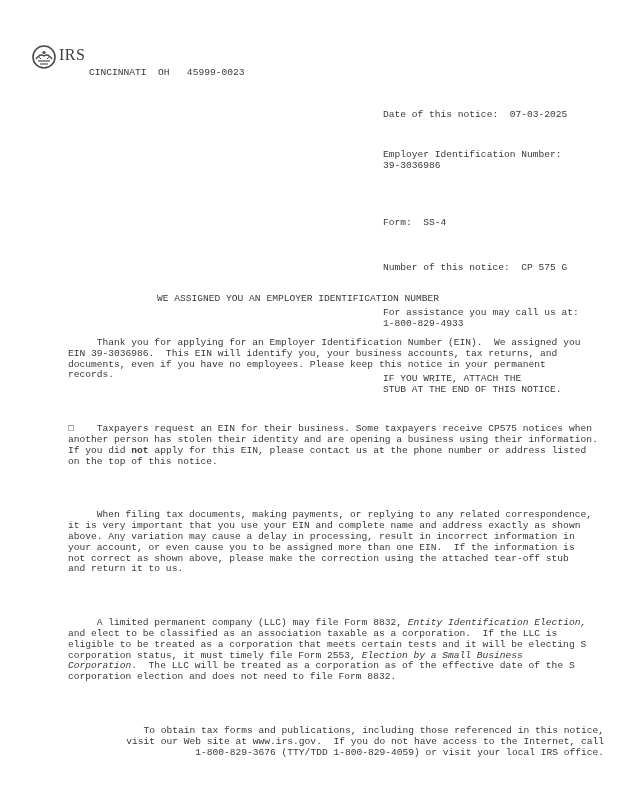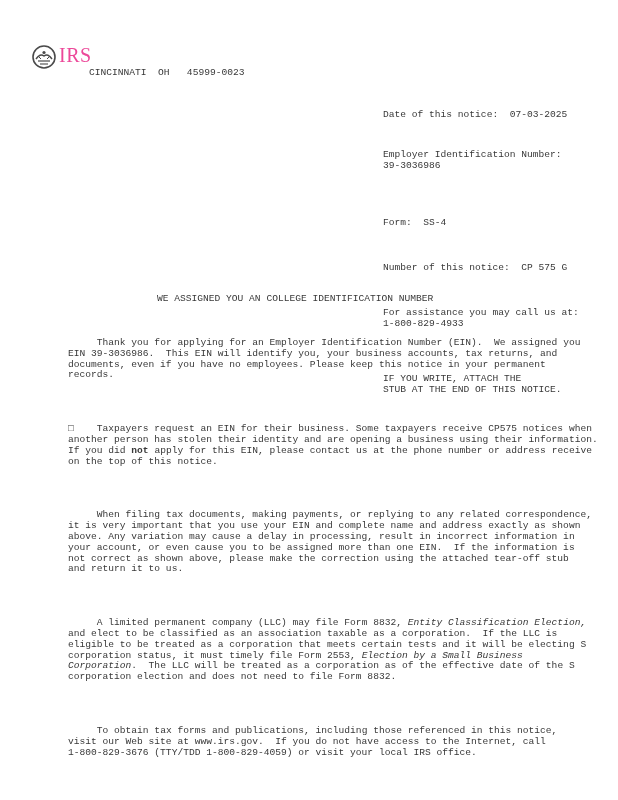--- a/index.html
+++ b/index.html
@@ -19,43 +19,43 @@
     white-space: pre-wrap;
     color: #383838;
   }
   .abs { position: absolute; }
 
   
   .logo-wrap { left: 31px; top: 44px; width: 26px; height: 26px; }
   .irs-wordmark {
     left: 59px; top: 45px;
     font-family: "Liberation Serif", "DejaVu Serif", serif;
-    font-size: 20px; line-height: 20px; letter-spacing: 0.5px;
-    color: #ec4899; white-space: pre;
+    font-size: 16px; line-height: 20px; letter-spacing: 0.5px;
+    color: #404040; white-space: pre;
   }
   .dept-lines { left: 84px; top: 46px; line-height: 10.5px; }
   .cincinnati-line { left: 89px; top: 67px; }
 
   
   .notice-info { left: 383px; top: 87px; width: 220px; }
   .ni-date   { margin: 0 0 7px 0; }
   .ni-ein    { margin: 0 0 12px 0; }
   .ni-form   { margin: 12px 0 12px 0; }
   .ni-number { margin: 0 0 12px 0; }
   .ni-assist { margin: 0 0 22px 0; }
   .ni-write  { margin: 0; }
 
   
   .recipient-address { left: 110px; top: 167px; }
 
   
   .notice-title { left: 157px; top: 293px; }
   .document-body { left: 68px; top: 316px; width: 536px; }
   .para { margin: 0 0 10px 0; font-size: 9.6px; line-height: 10.8px; white-space: pre-wrap; }
-  .para:last-child { margin-bottom: 0; }
+  .para:last-child { margin-bottom: 0; text-align: right; }
   .para strong { font-weight: bold; }
   .para em { font-style: italic; }
 </style>
 </head>
 <body>
 
 <div class="page">
 
   <div class="abs logo-wrap">
     <svg width="26" height="26" viewBox="0 0 26 26" aria-hidden="true">
@@ -76,41 +76,41 @@
 39-3036986</div>
     <div class="ni-form">Form:  SS-4</div>
     <div class="ni-number">Number of this notice:  CP 575 G</div>
     <div class="ni-assist">For assistance you may call us at:
 1-800-829-4933</div>
     <div class="ni-write">IF YOU WRITE, ATTACH THE
 STUB AT THE END OF THIS NOTICE.</div>
   </div>
 
 
-  <div class="abs mono notice-title">WE ASSIGNED YOU AN COLLEGE IDENTIFICATION NUMBER</div>
+  <div class="abs mono notice-title">WE ASSIGNED YOU AN EMPLOYER IDENTIFICATION NUMBER</div>
 
   <div class="abs document-body mono">
     <p class="para">     Thank you for applying for an Employer Identification Number (EIN).  We assigned you
 EIN 39-3036986.  This EIN will identify you, your business accounts, tax returns, and
 documents, even if you have no employees. Please keep this notice in your permanent
 records.</p>
 
     <p class="para"><span>□    Taxpayers request an EIN for their business. Some taxpayers receive CP575 notices when
 another person has stolen their identity and are opening a business using their information.
-If you did </span><strong>not</strong><span> apply for this EIN, please contact us at the phone number or address receive
+If you did </span><strong>not</strong><span> apply for this EIN, please contact us at the phone number or address listed
 on the top of this notice.</span></p>
 
     <p class="para">     When filing tax documents, making payments, or replying to any related correspondence,
 it is very important that you use your EIN and complete name and address exactly as shown
 above. Any variation may cause a delay in processing, result in incorrect information in
 your account, or even cause you to be assigned more than one EIN.  If the information is
 not correct as shown above, please make the correction using the attached tear-off stub
 and return it to us.</p>
 
-    <p class="para"><span>     A limited permanent company (LLC) may file Form 8832, </span><em>Entity Classification Election,</em><span>
+    <p class="para"><span>     A limited permanent company (LLC) may file Form 8832, </span><em>Entity Identification Election,</em><span>
 and elect to be classified as an association taxable as a corporation.  If the LLC is
 eligible to be treated as a corporation that meets certain tests and it will be electing S
 corporation status, it must timely file Form 2553, </span><em>Election by a Small Business
 Corporation</em><span>.  The LLC will be treated as a corporation as of the effective date of the S
 corporation election and does not need to file Form 8832.</span></p>
 
     <p class="para">     To obtain tax forms and publications, including those referenced in this notice,
 visit our Web site at www.irs.gov.  If you do not have access to the Internet, call
 1-800-829-3676 (TTY/TDD 1-800-829-4059) or visit your local IRS office.</p>
   </div>

